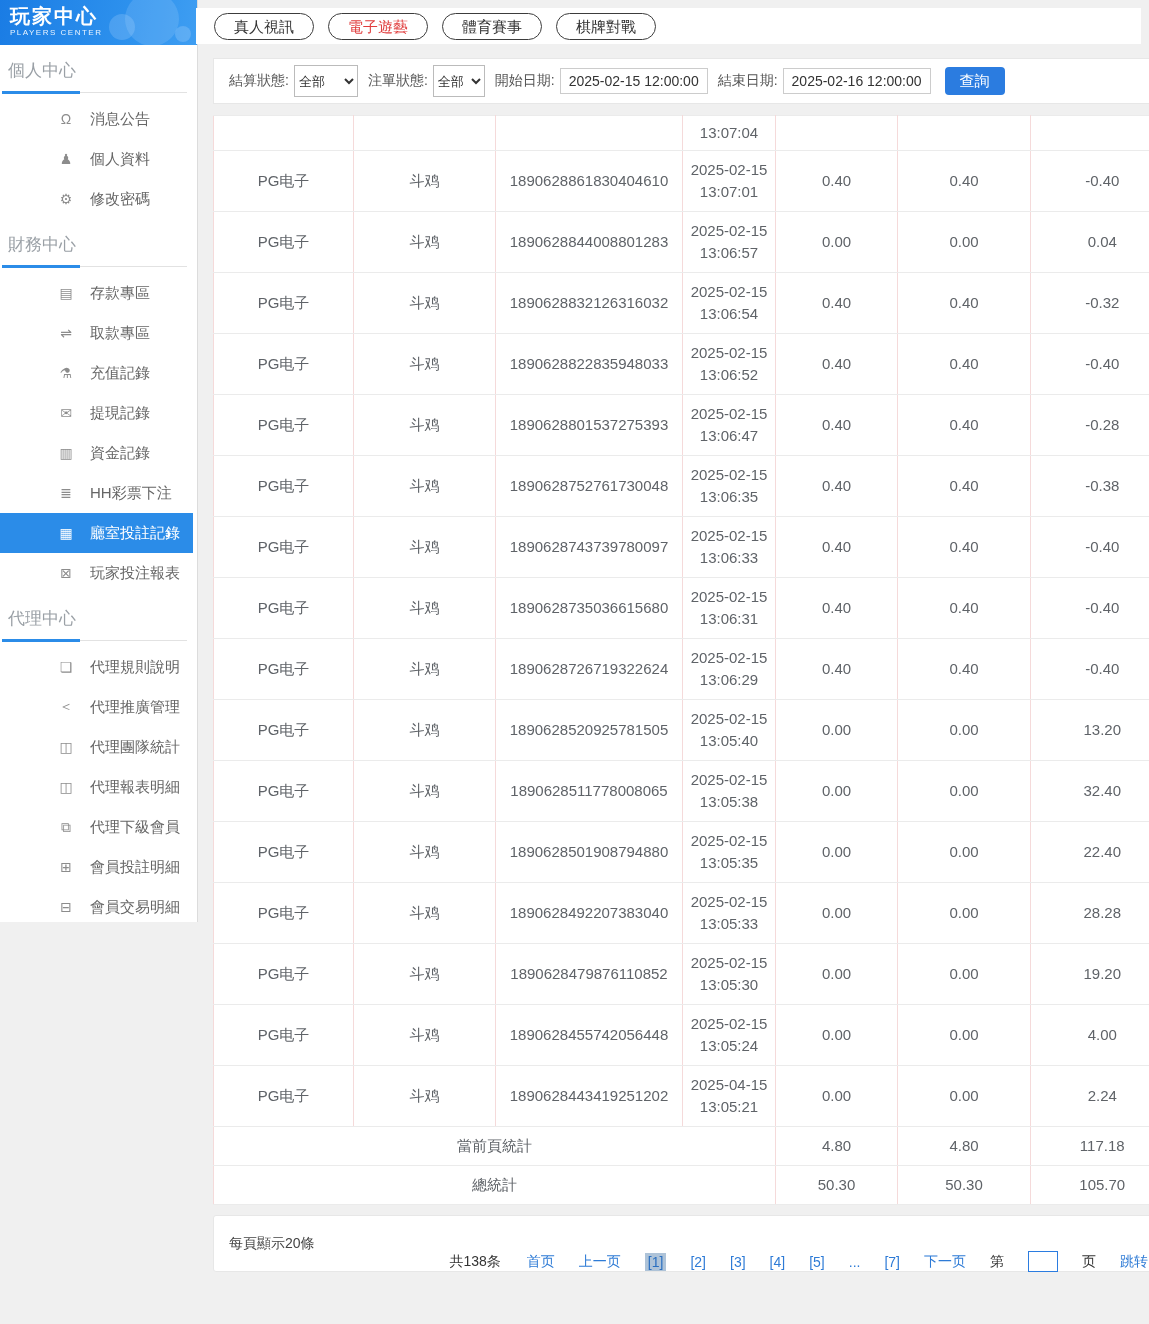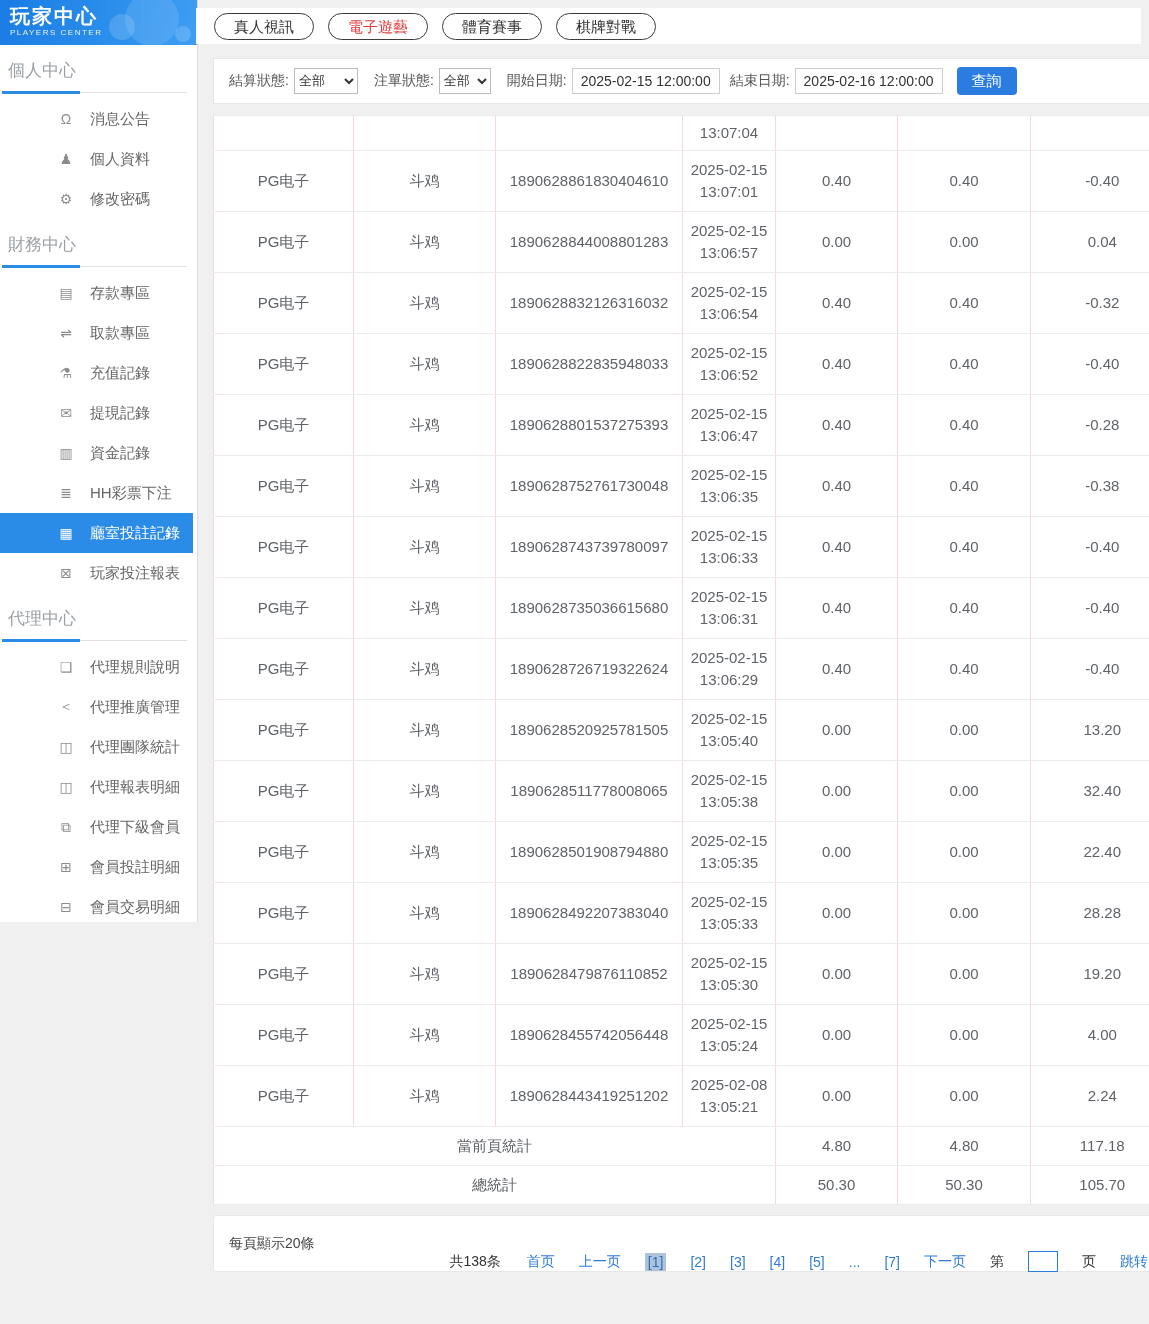--- a/index.html
+++ b/index.html
@@ -35,22 +35,22 @@
   
   .topbar{position:absolute; left:196px; top:0; width:945px; height:36px; background:#fff;
     display:flex; align-items:center; padding-left:18px; gap:14px;margin-top:8px;}
   .pill{display:inline-block; border:1.5px solid #3c3c3c; border-radius:15px; background:#fff;
     font-size:15px; color:#333; padding:4px 19px; cursor:pointer; line-height:17px;}
   .pill.active{color:var(--tab-red);}
   
   .filterbar{position:absolute; left:213px; top:58px; width:960px; height:46px; background:#fff;
     border:1px solid #e7e7e7; display:flex; align-items:center; padding-left:15px; font-size:14px; color:#555;}
   .filterbar label{margin-right:5px;}
-  .filterbar select{height:26px; border:1px solid #bbb; background:#fff; color:#333; font-size:13px;
-    margin-right:16px; font-family:Liberation Mono, monospace;}
+  .filterbar select{height:32px; border:1px solid #bbb; background:#fff; color:#333; font-size:13px;
+    margin-right:10px; font-family:Liberation Sans, sans-serif;}
   .filterbar input[type=text]{height:26px; border:1px solid #ccc; padding:0 8px; font-size:14px;
     color:#333; margin-right:10px; font-family:inherit;}
   .sel-settle{width:64px;}
   .sel-order{width:52px;}
   .inp-date{width:148px;}
   .btn-search{background:var(--btn); color:#fff; border:none; border-radius:4px; height:28px;
     padding:0 15px; font-size:15px; cursor:pointer; margin-left:4px; font-family:Liberation Serif, serif;}
   
   .table-wrap{position:absolute; left:213px; top:115px; width:960px; background:#fff;}
   table{border-collapse:collapse; table-layout:fixed; width:960px; font-size:15px; color:var(--txt);}
@@ -350,21 +350,21 @@
           <td>1890628455742056448</td>
           <td>2025-02-15 13:05:24</td>
           <td>0.00</td>
           <td>0.00</td>
           <td>4.00</td>
         </tr>
         <tr>
           <td>PG电子</td>
           <td>斗鸡</td>
           <td>1890628443419251202</td>
-          <td>2025-02-08 13:05:21</td>
+          <td>2025-04-15 13:05:21</td>
           <td>0.00</td>
           <td>0.00</td>
           <td>2.24</td>
         </tr>
         <tr class="summary">
           <td colspan="4">當前頁統計</td>
           <td>4.80</td>
           <td>4.80</td>
           <td>117.18</td>
         </tr>

